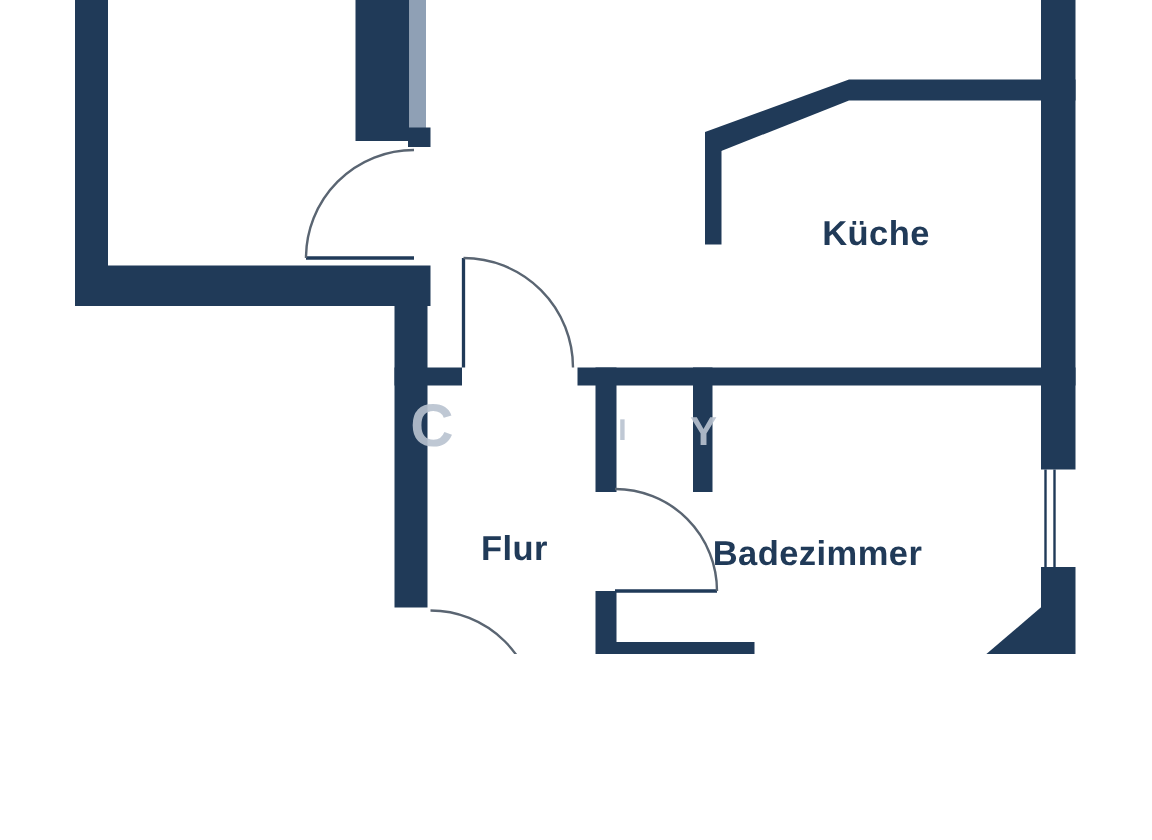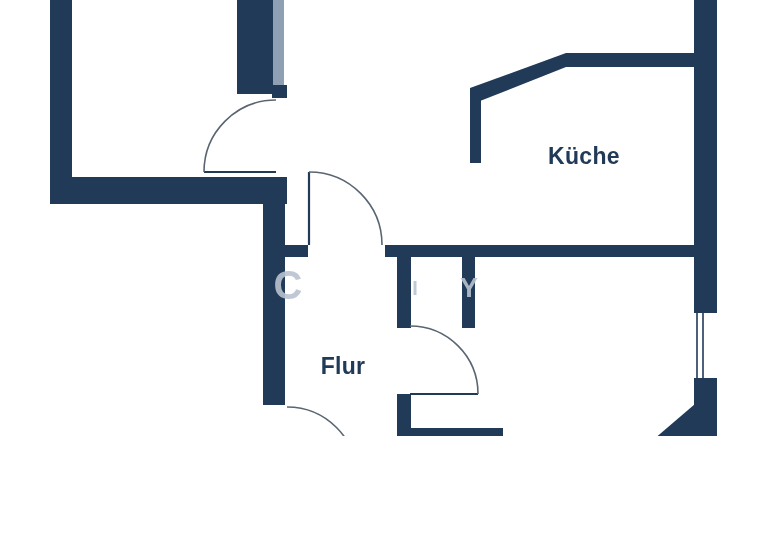--- a/index.html
+++ b/index.html
@@ -94,18 +94,19 @@
 
     <path class="arc" d="M204,172 A72,72 0 0 1 276,100"></path>
     <path class="arc" d="M309,172 A73,73 0 0 1 382,245"></path>
     <path class="arc" d="M287,407 A70,70 0 0 1 357,477"></path>
     <path class="arc" d="M410,326 A68,68 0 0 1 478,394"></path>
     <path class="arc" d="M385,530 A70,70 0 0 1 315,600"></path>
   </svg>
 
   <div class="room-label" style="left:584px;top:156px;">Küche</div>
   <div class="room-label" style="left:343px;top:366px;">Flur</div>
+  <div class="room-label" style="left:545px;top:369px;">Badezimmer</div>
 
   <div class="wm wm-c" style="left:288px;top:285px;">C</div>
   <div class="wm wm-i" style="left:415px;top:288px;">I</div>
   <div class="wm wm-y" style="left:469px;top:288px;">Y</div>
 
 </div>
 
 </body></html>

